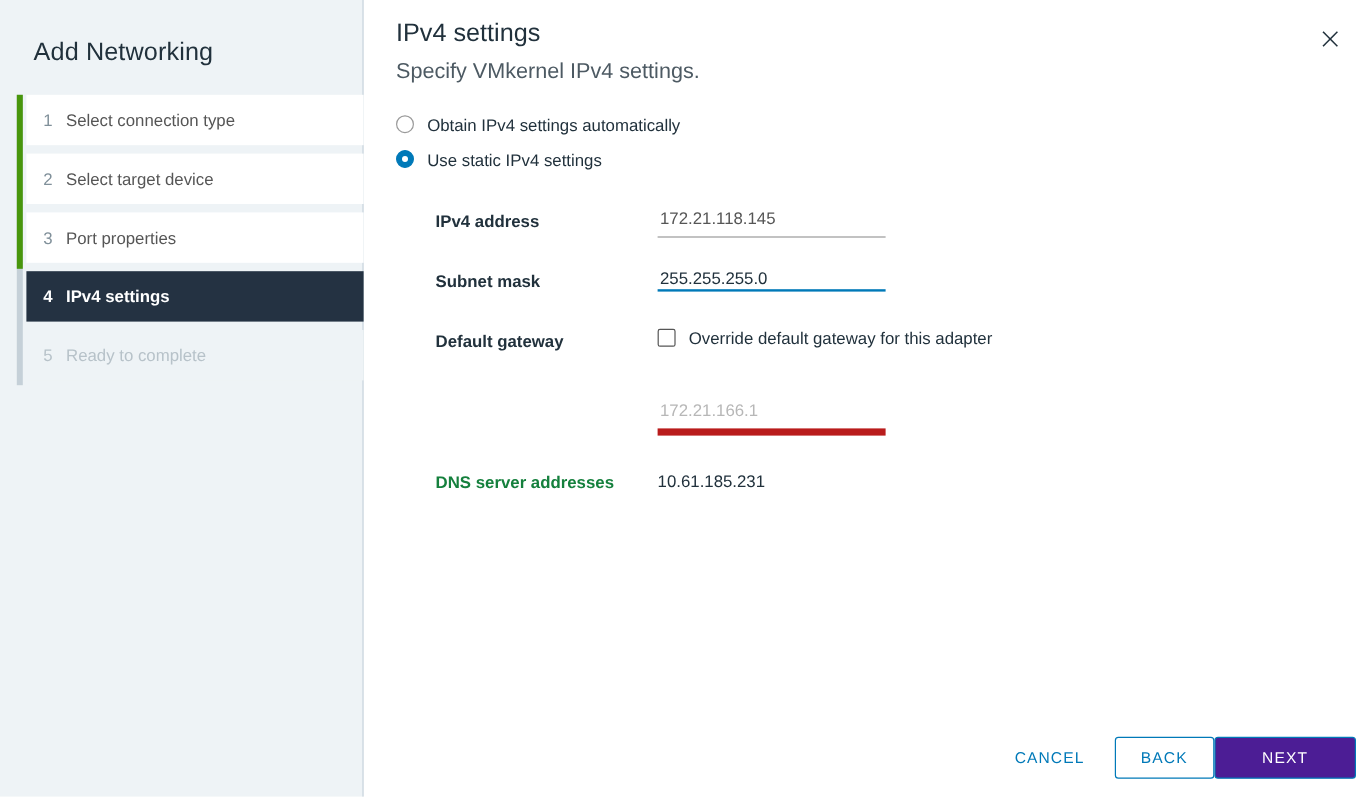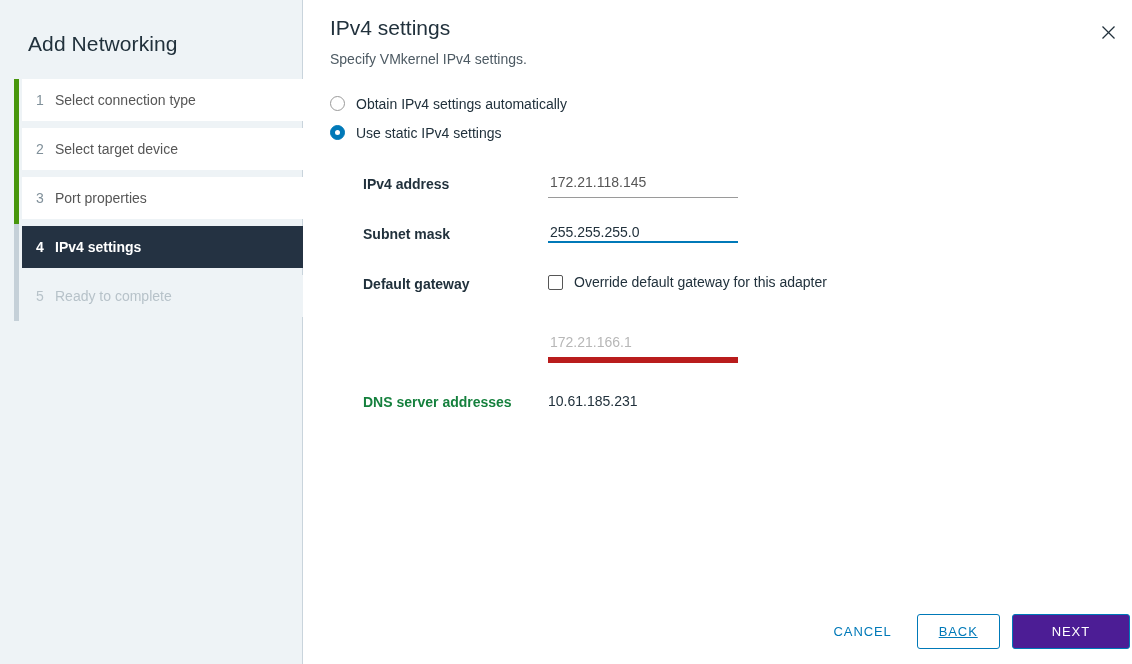--- a/index.html
+++ b/index.html
@@ -140,21 +140,21 @@
     margin: 0;
     padding: 14px 0 0 27px;
     font-size: 21px;
     font-weight: 400;
     color: #21313c;
     line-height: 28px;
   }
   .page-subtitle {
     margin: 0;
     padding: 8px 0 0 27px;
-    font-size: 14px;
+    font-size: 18px;
     color: #4d5a63;
     line-height: 18px;
   }
 
   .form {
     padding: 24px 0 0 27px;
   }
 
   .radio-row {
     display: flex;
@@ -246,21 +246,21 @@
   }
 
   .static-value {
     font-size: 14px;
     color: #21313c;
     padding-top: 2px;
   }
 
   .check-row {
     display: flex;
-    align-items: center;
+    align-items: flex-start;
     padding-top: 1px;
   }
   .checkbox {
     width: 15px;
     height: 15px;
     border: 1px solid #565656;
     border-radius: 2px;
     box-sizing: border-box;
     background: #ffffff;
     margin-right: 11px;
@@ -316,22 +316,20 @@
     border: 1px solid transparent;
     color: #0079b8;
     padding: 0 14px;
     margin-right: 10px;
   }
   .btn-outline {
     background: #ffffff;
     border: 1px solid #0079b8;
     color: #0079b8;
     padding: 16px 21px;
-    margin-right: 12px;
-    text-decoration: underline;
   }
   .btn-solid {
     background: #4c1d95;
     border: 1px solid #0079b8;
     color: #ffffff;
     padding: 0 39px;
   }
 </style>
 </head>
 <body>

